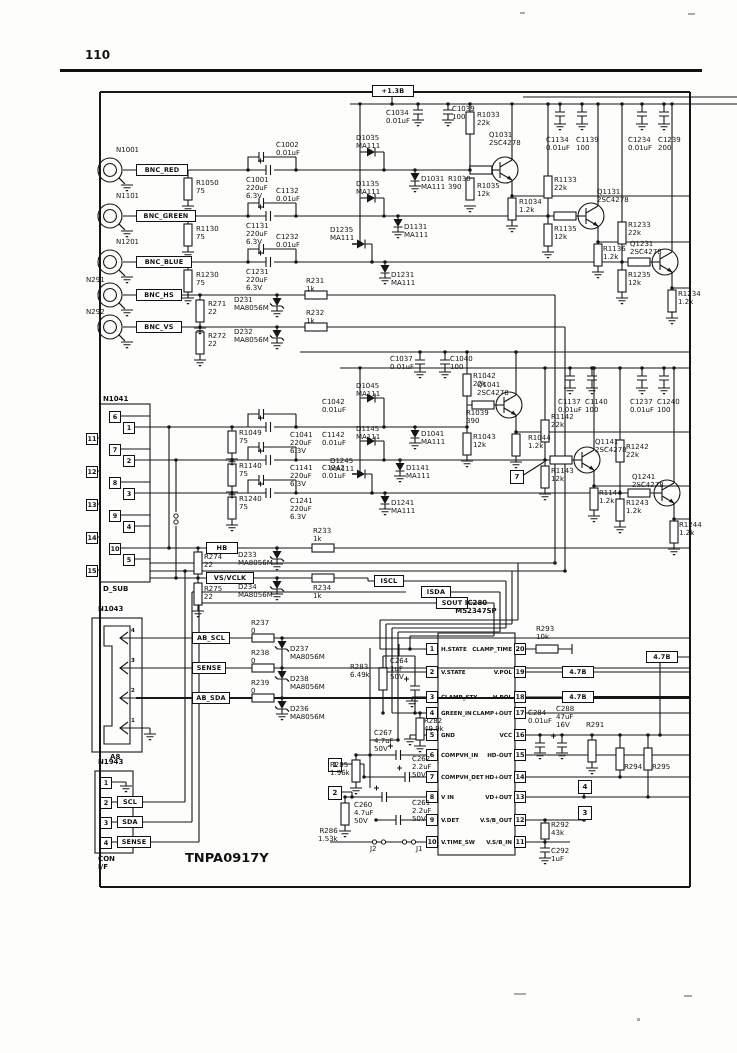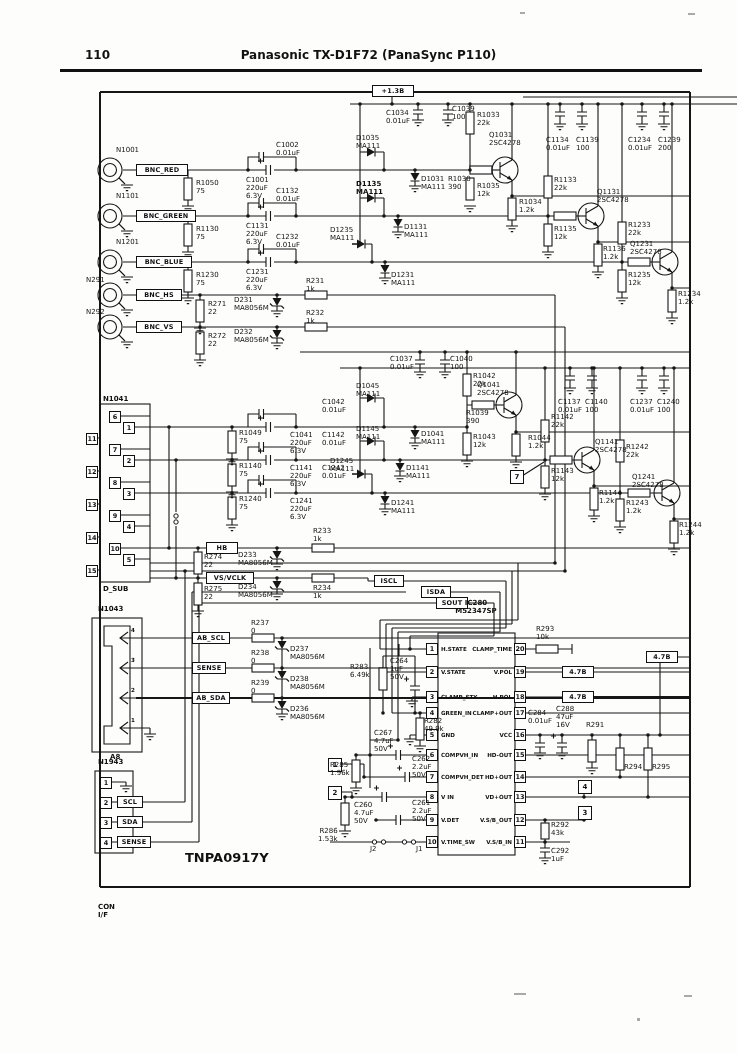--- a/index.html
+++ b/index.html
@@ -24,21 +24,20 @@
   .rule{position:absolute;left:60px;top:69px;width:642px;height:3px;background:#111;}
   .icn{position:absolute;font-size:5.6px;font-weight:bold;white-space:nowrap;}
   .mark{position:absolute;background:#a9a9a5;}
 </style>
 </head>
 <body>
 
 <div class="page">
 
   <div class="hdr" style="left:85px;top:48px;">110</div>
-  <div class="hdr" style="left:0;top:48px;width:737px;text-align:center;">Panasonic TX-D1F72 (PanaSync P110)</div>
   <div class="rule"></div>
   <div class="mark" style="left:520px;top:12px;width:5px;height:2px;"></div>
   <div class="mark" style="left:688px;top:13px;width:7px;height:2px;"></div>
   <div class="mark" style="left:514px;top:993px;width:12px;height:2px;"></div>
   <div class="mark" style="left:684px;top:995px;width:8px;height:2px;"></div>
   <div class="mark" style="left:637px;top:1018px;width:3px;height:3px;"></div>
 
   <svg width="737" height="1053" viewBox="0 0 737 1053">
     <defs>
       <g id="gnd">
@@ -571,21 +570,21 @@
   <div class="icn" style="left:441px;top:839px;width:71px;text-align:right;">V.S/B_IN</div>
 
   <div class="lb lbb" style="left:436px;top:600px;width:80px;text-align:center;">IC280</div>
   <div class="lb lbb" style="left:436px;top:608px;width:80px;text-align:center;">M52347SP</div>
 
   <div class="lb lbb" style="left:103px;top:396px;">N1041</div>
   <div class="lb lbb" style="left:103px;top:586px;">D_SUB</div>
   <div class="lb lbb" style="left:98px;top:606px;">N1043</div>
   <div class="lb lbb" style="left:110px;top:754px;">A8</div>
   <div class="lb lbb" style="left:98px;top:759px;">N1943</div>
-  <div class="lb lbb" style="left:98px;top:856px;margin-top:48px;">CON
+  <div class="lb lbb" style="left:98px;top:856px;">CON
 I/F</div>
   <div class="lb" style="left:116px;top:147px;">N1001</div>
   <div class="lb" style="left:116px;top:193px;">N1101</div>
   <div class="lb" style="left:116px;top:239px;">N1201</div>
   <div class="lb" style="left:86px;top:277px;">N291</div>
   <div class="lb" style="left:86px;top:309px;">N292</div>
 
   <div class="lb" style="left:196px;top:180px;">R1050
 75</div>
   <div class="lb" style="left:276px;top:142px;">C1002
@@ -630,21 +629,21 @@
   <div class="lb" style="left:448px;top:176px;">R1030
 390</div>
   <div class="lb" style="left:477px;top:183px;">R1035
 12k</div>
   <div class="lb" style="left:519px;top:199px;">R1034
 1.2k</div>
   <div class="lb" style="left:356px;top:135px;">D1035
 MA111</div>
   <div class="lb" style="left:421px;top:176px;">D1031
 MA111</div>
-  <div class="lb" style="left:356px;top:181px;font-weight:bold;">D1135
+  <div class="lb" style="left:356px;top:181px;">D1135
 MA111</div>
   <div class="lb" style="left:404px;top:224px;">D1131
 MA111</div>
   <div class="lb" style="left:330px;top:227px;">D1235
 MA111</div>
   <div class="lb" style="left:391px;top:272px;">D1231
 MA111</div>
   <div class="lb" style="left:546px;top:137px;">C1134
 0.01uF</div>
   <div class="lb" style="left:576px;top:137px;">C1139

